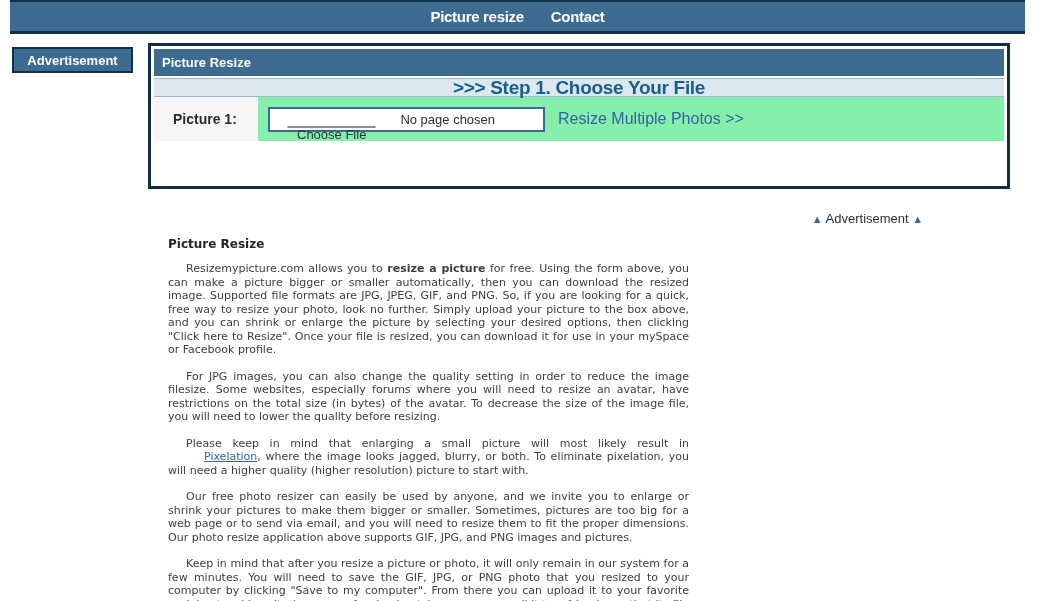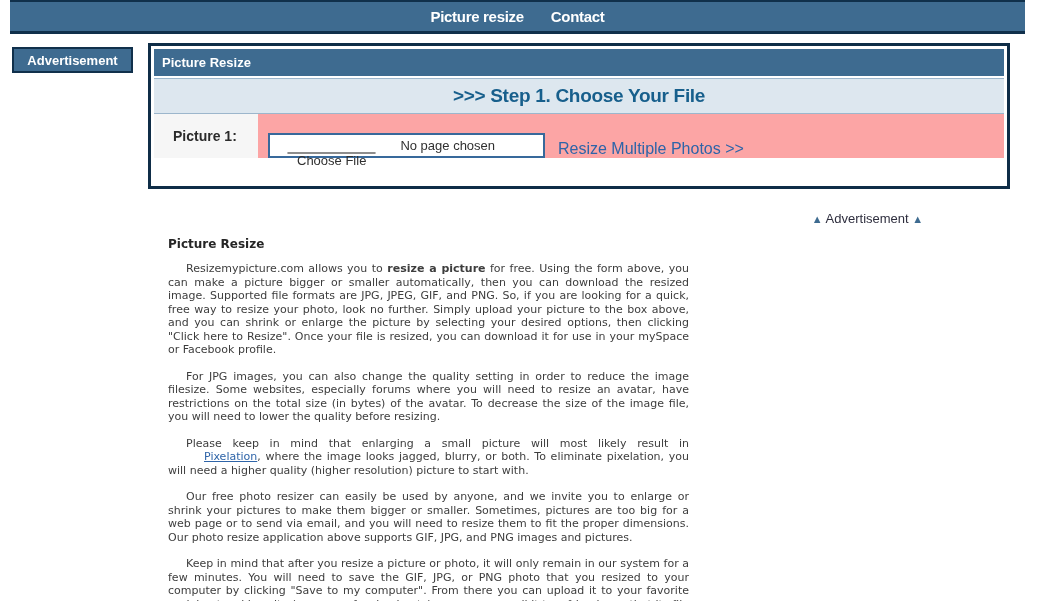--- a/index.html
+++ b/index.html
@@ -37,27 +37,27 @@
     height:27px; background:#3e6b90; color:#ffffff;
     font-family:"Liberation Sans", sans-serif;
     font-weight:bold; font-size:13px; line-height:27px; padding-left:8px;
   }
   .upload-note {
     height:28px; background:#f7f7f7; color:#3a3a3a; font-size:13px;
     display:flex; align-items:center; justify-content:center;
     font-family:"Liberation Sans", sans-serif;
   }
   .step-bar {
-    margin-top:2px; height:36px; background:#dde7ef;
+    margin-top:2px; height:19px; background:#dde7ef;
     border-top:1px solid #9cb6cc; border-bottom:1px solid #9cb6cc;
     color:#175f8c; font-weight:bold; font-size:19px;
     font-family:"Liberation Sans", sans-serif; letter-spacing:-0.3px;
     display:flex; align-items:center; justify-content:center;
   }
-  .file-row { height:44px; display:flex; align-items:flex-end; background:#fca5a5; }
+  .file-row { height:44px; display:flex; align-items:center; background:#86efac; }
   .pic-label {
     width:104px; height:100%; background:#f6f6f6; color:#2b2b2b;
     font-weight:bold; font-size:14px; display:flex; align-items:center;
     padding-left:19px; font-family:"Liberation Sans", sans-serif;
   }
   .file-input {
     margin-left:10px; width:277px; height:25px;
     border:2px solid #38699b; background:#ffffff;
     display:flex; align-items:stretch; cursor:pointer;
   }

